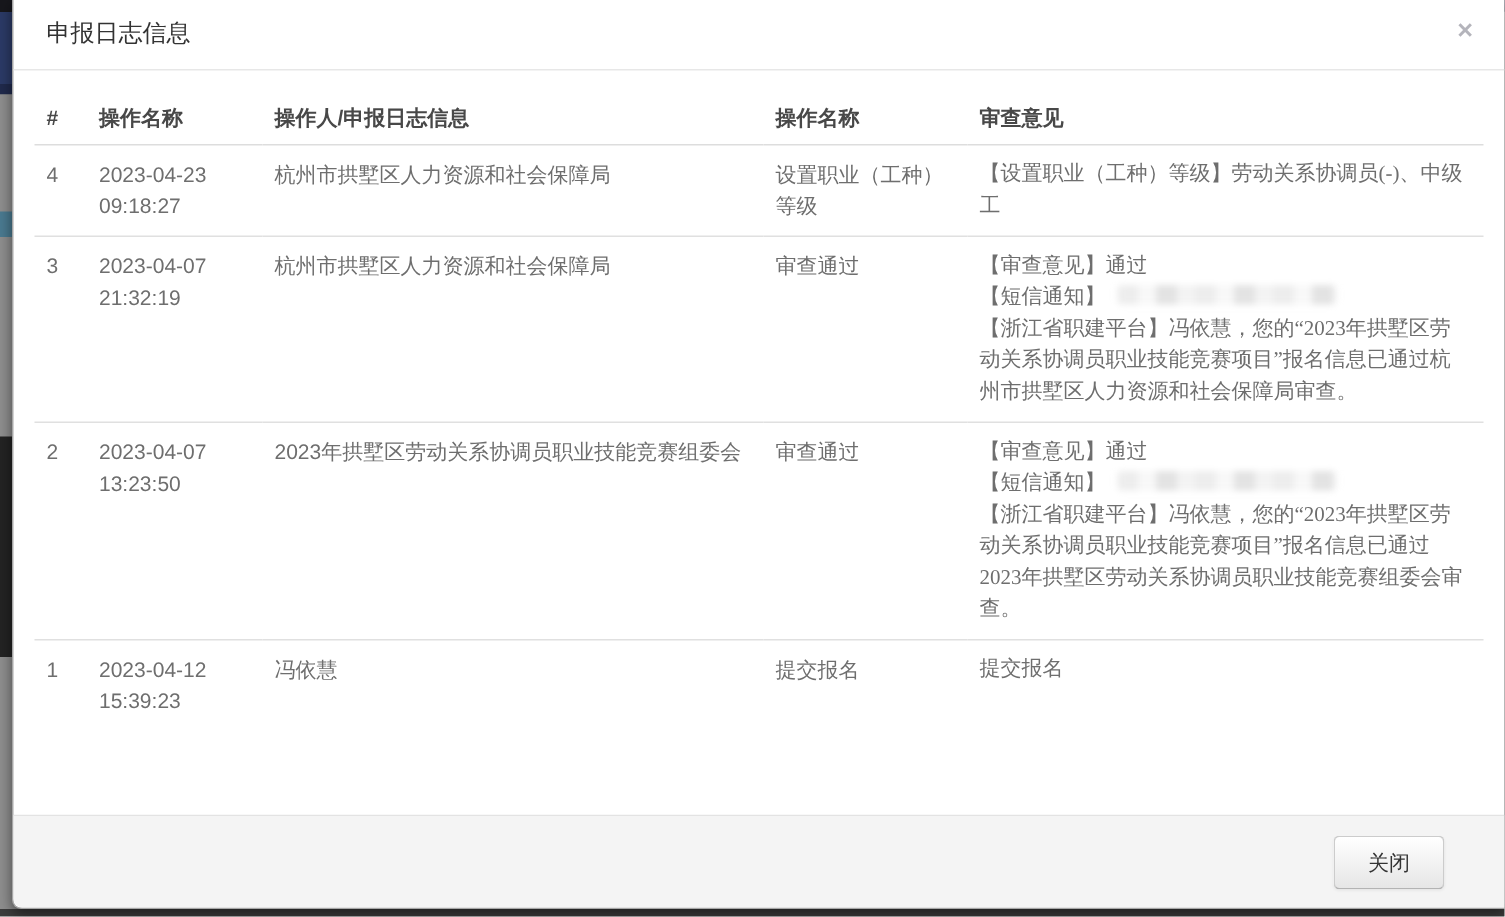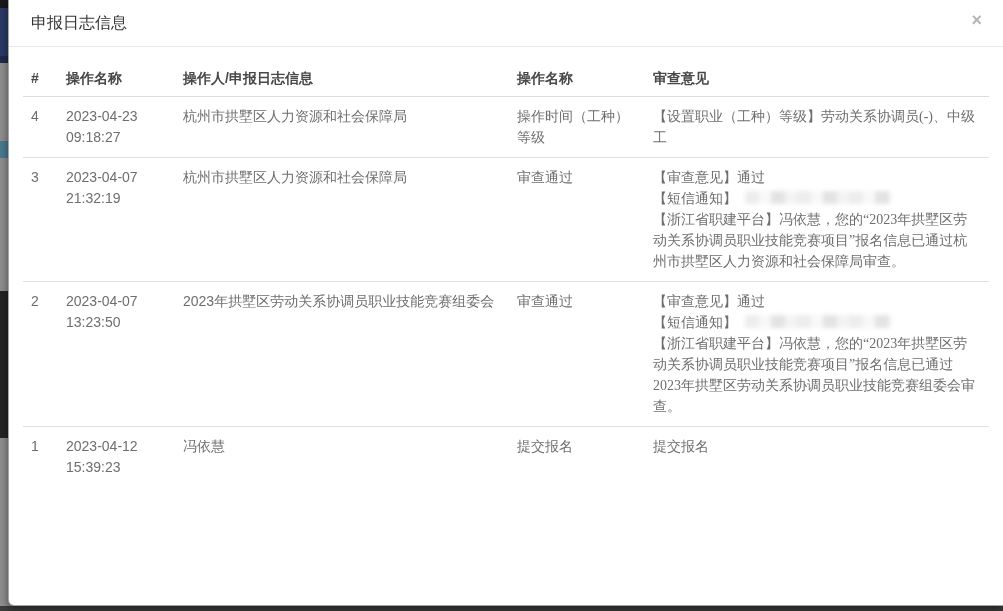--- a/index.html
+++ b/index.html
@@ -131,21 +131,21 @@
         </tr>
       </thead>
       <tbody>
           <tr>
     <td>4</td>
     <td>
               <div>2023-04-23</div>
               <div>09:18:27</div>
             </td>
     <td>杭州市拱墅区人力资源和社会保障局</td>
-    <td>操作时间（工种）等级</td>
+    <td>设置职业（工种）等级</td>
     <td>
               <div class="opinion-line">【设置职业（工种）等级】劳动关系协调员(-)、中级工</div>
             </td>
   </tr>
           <tr>
     <td>3</td>
     <td>
               <div>2023-04-07</div>
               <div>21:32:19</div>
             </td>
@@ -180,14 +180,17 @@
     <td>冯依慧</td>
     <td>提交报名</td>
     <td>
               <div class="opinion-line">提交报名</div>
             </td>
   </tr>
         </tbody>
     </table>
   </div>
 
+  <div class="modal-footer">
+    <button class="btn">关闭</button>
+  </div>
 
 </div>
 
 </body></html>

